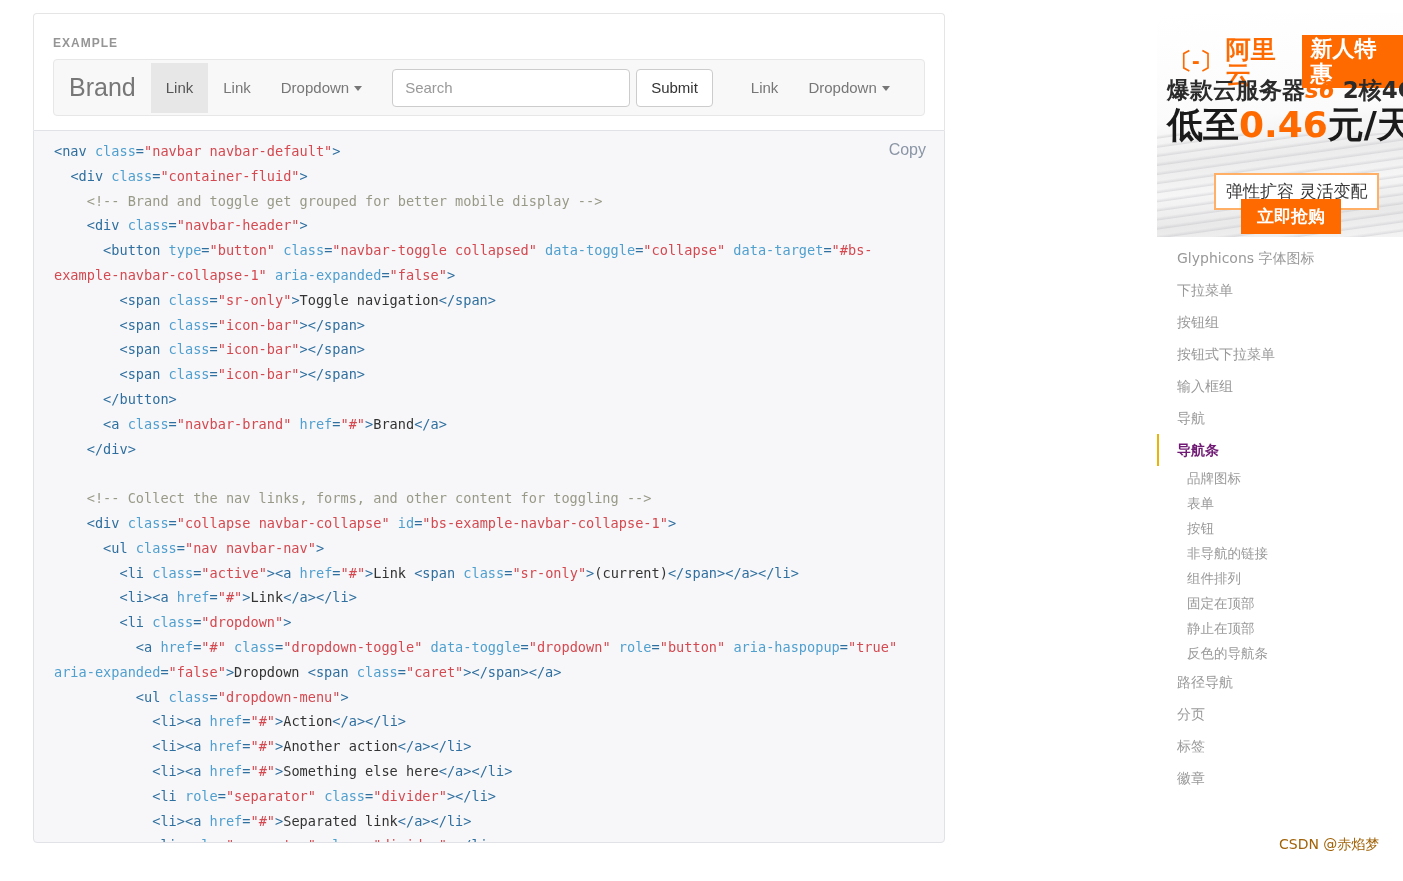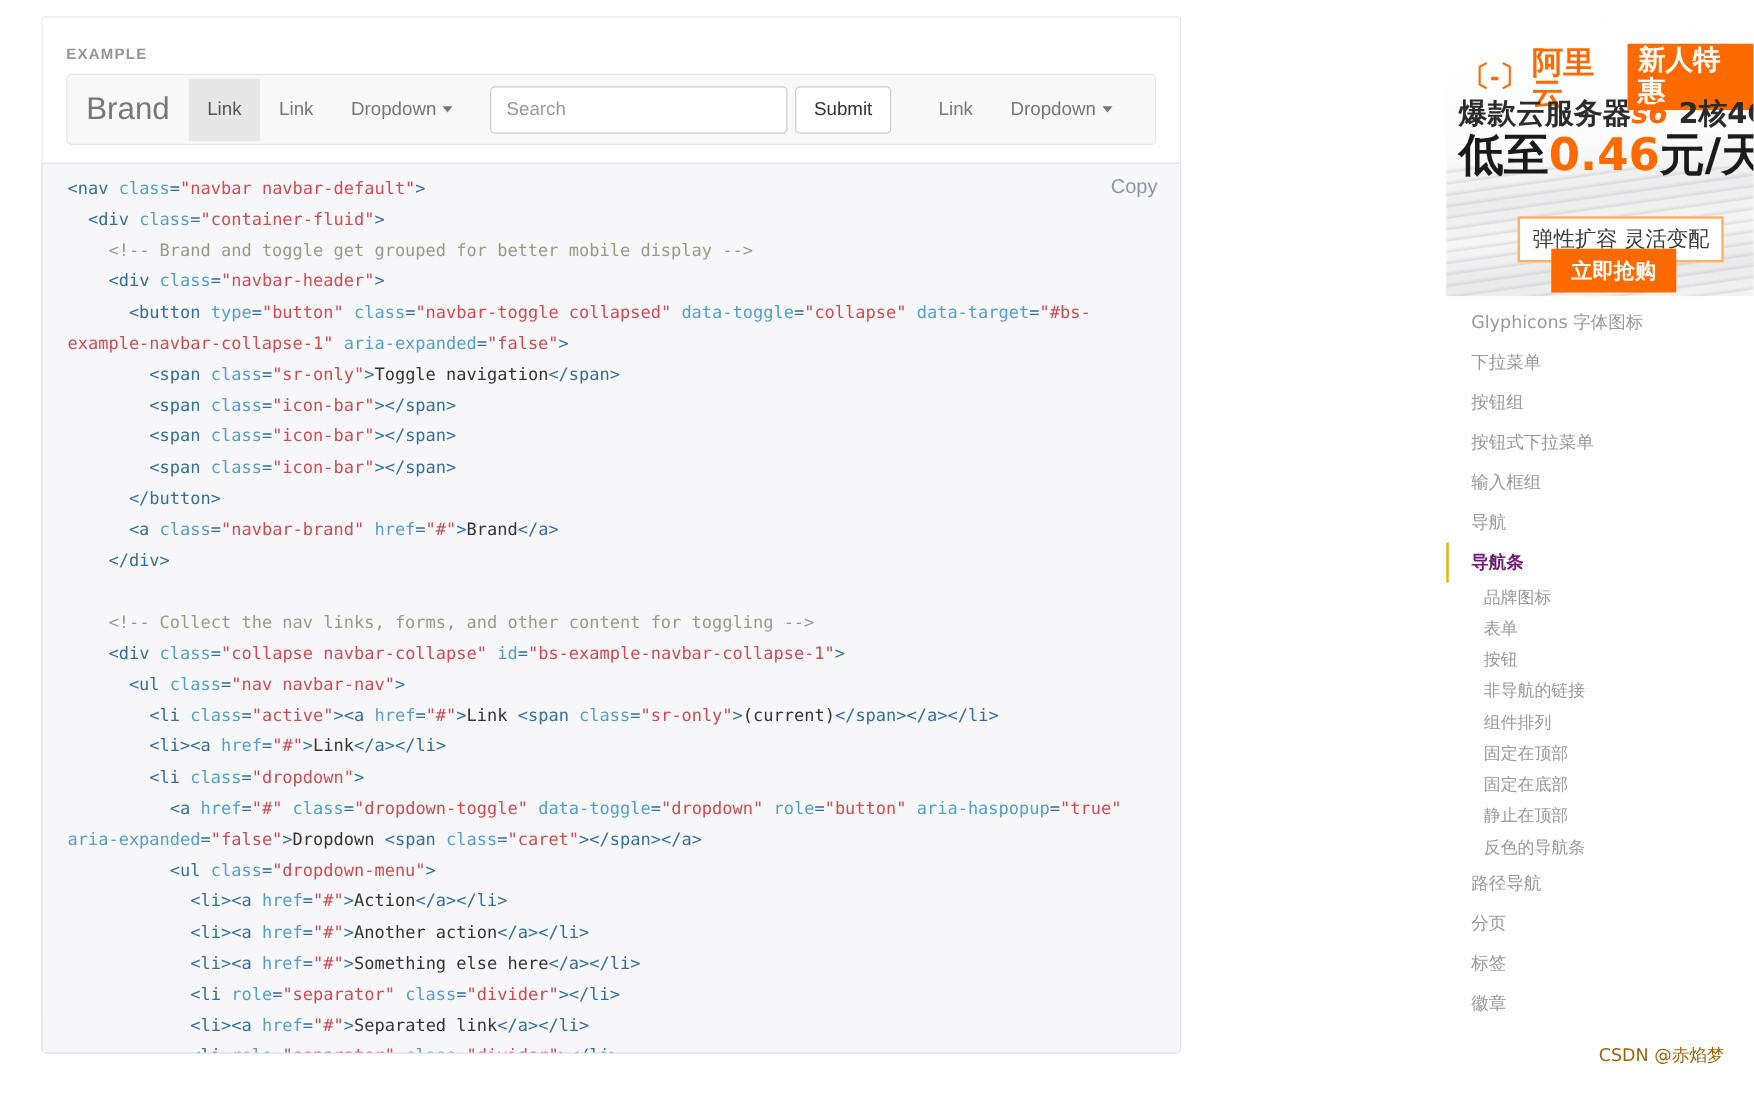--- a/index.html
+++ b/index.html
@@ -391,23 +391,20 @@
               <li class="side-subitem">
                 <a href="#">非导航的链接</a>
               </li>
               <li class="side-subitem">
                 <a href="#">组件排列</a>
               </li>
               <li class="side-subitem">
                 <a href="#">固定在顶部</a>
               </li>
               <li class="side-subitem">
-                <a href="#">固定在底部</a>
-              </li>
-              <li class="side-subitem">
                 <a href="#">静止在顶部</a>
               </li>
               <li class="side-subitem">
                 <a href="#">反色的导航条</a>
               </li>
             </ul>
           </li>
           <li class="side-item">
             <a href="#">路径导航</a>
           </li>

